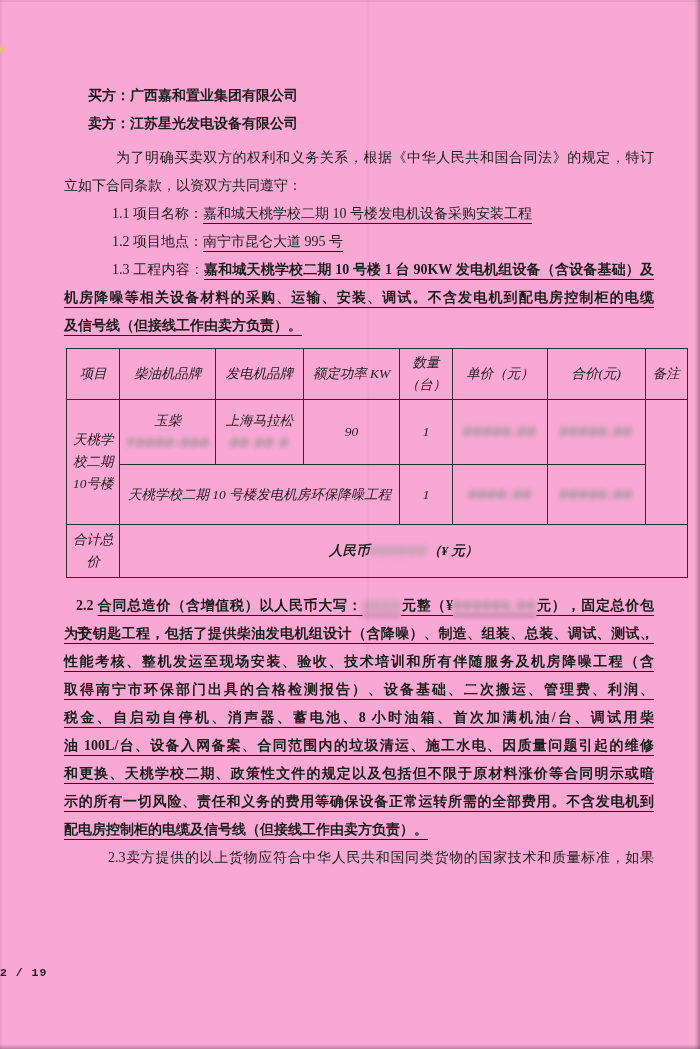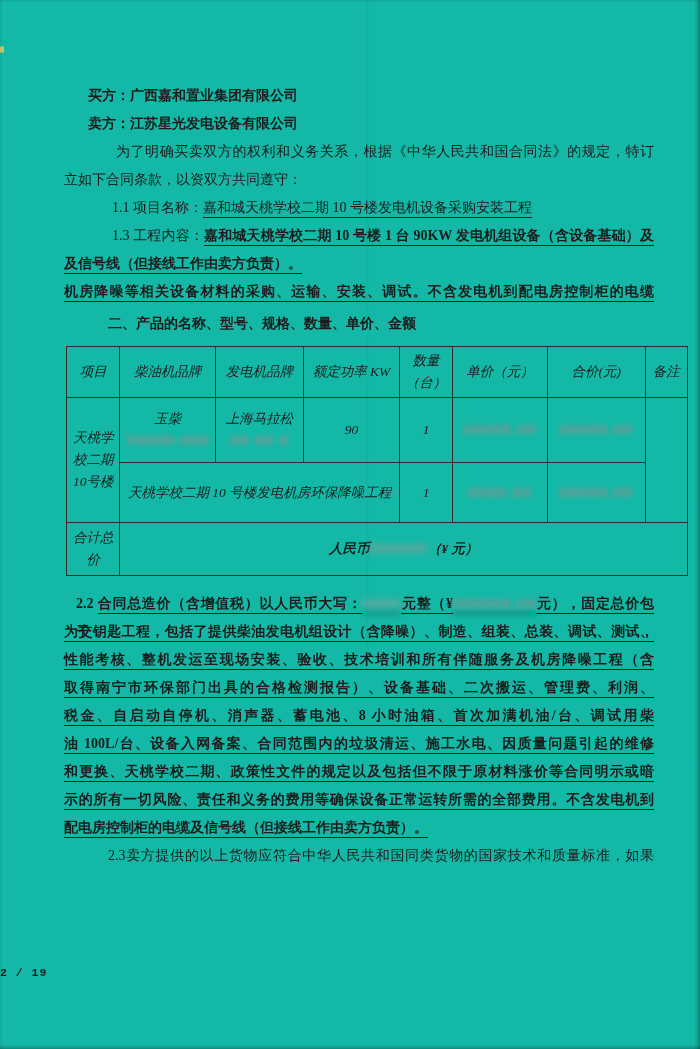--- a/index.html
+++ b/index.html
@@ -1,19 +1,19 @@
 <!DOCTYPE html>
 <html><head>
 <meta charset="utf-8">
 <style>
   html,body{margin:0;padding:0;background:#ffffff;}
   .page{
     position:relative;
     width:700px;height:1049px;
-    background:#14b8a6;
+    background:#f9a8d4;
     overflow:hidden;
     font-family:"Liberation Serif","DejaVu Serif",serif;
     color:#1c1c1c;
   }
   
   .edge-right{position:absolute;right:0;top:0;width:6px;height:100%;
     background:linear-gradient(to right,rgba(0,0,0,0) 0%,rgba(0,0,0,0.10) 45%,rgba(0,0,0,0.30) 100%);}
   .edge-bottom{position:absolute;left:0;bottom:0;width:100%;height:5px;
     background:linear-gradient(to bottom,rgba(0,0,0,0) 0%,rgba(0,0,0,0.12) 60%,rgba(0,0,0,0.25) 100%);}
   .edge-top{position:absolute;left:0;top:0;width:100%;height:2px;background:rgba(0,0,0,0.06);}
@@ -25,21 +25,21 @@
   .ln{height:28px;white-space:nowrap;}
   .wrapok{white-space:normal;}
   .fill{white-space:normal;text-align:justify;text-align-last:justify;}
   .b{font-weight:700;}
   .u{text-decoration:underline;text-underline-offset:5px;text-decoration-thickness:1.3px;}
   .ind24{padding-left:24px;}
   .ind44{padding-left:44px;}
   .ind48{padding-left:48px;}
   .ind56{padding-left:56px;}
   .ind12{padding-left:12px;}
-  .mt6{}
+  .mt6{margin-top:6px;}
   .mt4{margin-top:4px;}
 
   
   .rd{filter:blur(2.4px);color:#8f8f8f;font-weight:600;letter-spacing:1px;
       font-family:"DejaVu Sans",sans-serif;font-size:12.5px;}
   .rd-cn{filter:blur(3px);color:#9a9a9a;}
 
   
   table.products{
     width:622px;margin:8px 0 0 2px;
@@ -68,27 +68,29 @@
     <div class="ln ind24 b"><span>买方：广西嘉和置业集团有限公司</span></div>
     <div class="ln ind24 b"><span>卖方：江苏星光发电设备有限公司</span></div>
 
     <div class="ln fill mt6" style="padding-left:52px;"><span>为了明确买卖双方的权利和义务关系，根据《中华人民共和国合同法》的规定，特订</span></div>
     <div class="ln"><span>立如下合同条款，以资双方共同遵守：</span></div>
 
 
     <div class="ln ind48">
       <span>1.1 项目名称：</span><span class="u">嘉和城天桃学校二期 10 号楼发电机设备采购安装工程</span>
     </div>
+    <div class="ln ind48">
+      <span>1.2 项目地点：</span><span class="u">南宁市昆仑大道 995 号</span>
+    </div>
     <div class="ln fill ind48">
       <span>1.3 工程内容：</span><span class="u b">嘉和城天桃学校二期 10 号楼 1 台 90KW 发电机组设备（含设备基础）及</span>
     </div>
+    <div class="ln fill"><span class="u b">机房降噪等相关设备材料的采购、运输、安装、调试。不含发电机到配电房控制柜的电缆</span></div>
     <div class="ln"><span class="u b">及信号线（但接线工作由卖方负责）。</span></div>
-    <div class="ln fill"><span class="u b">机房降噪等相关设备材料的采购、运输、安装、调试。不含发电机到配电房控制柜的电缆</span></div>
 
-    <div class="ln ind44 b mt4"><span>二、产品的名称、型号、规格、数量、单价、金额</span></div>
 
     <table class="products">
       <colgroup>
         <col class="col-project">
           <col class="col-diesel">
           <col class="col-gen">
           <col class="col-power">
         <col class="col-qty">
           <col class="col-unit">
           <col class="col-total">

